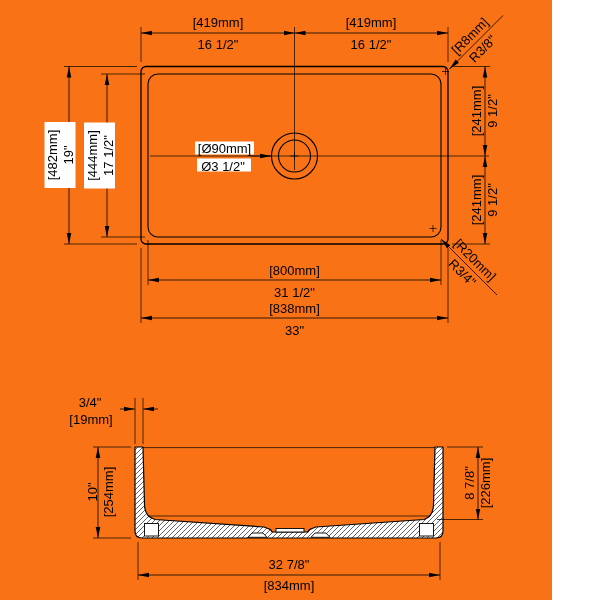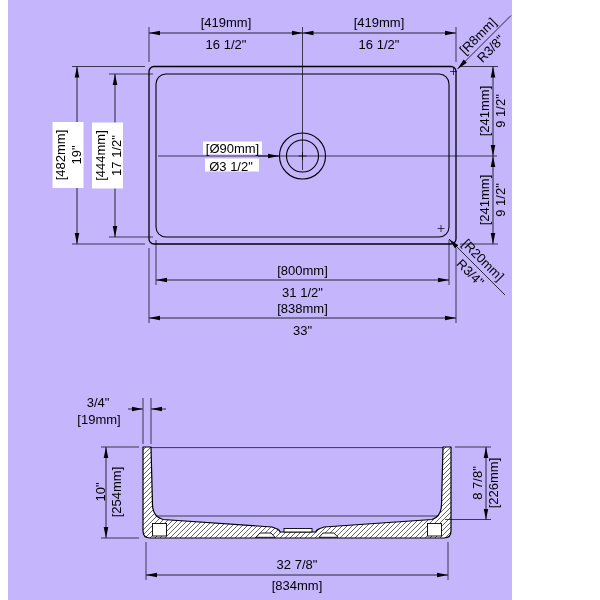--- a/index.html
+++ b/index.html
@@ -1,16 +1,16 @@
 <!DOCTYPE html>
 <html><head>
 <meta charset="utf-8">
 <style>
   html,body{margin:0;padding:0;background:#ffffff;}
-  .canvas{width:504px;height:600px;background:#c4b5fd;position:relative;margin-left:8px;}
+  .canvas{width:552px;height:600px;background:#f97316;position:relative;}
   svg{display:block;}
   text{font-family:"Liberation Sans","DejaVu Sans",sans-serif;font-size:13px;fill:#000;}
   .geo{fill:none;stroke:#000;stroke-width:1.3;stroke-linejoin:round;}
   .geo2{fill:none;stroke:#000;stroke-width:1.1;stroke-linejoin:round;}
   .thin{fill:none;stroke:#000;stroke-width:0.7;}
   .dim{fill:none;stroke:#000;stroke-width:0.8;}
   .section{fill:url(#hatch);stroke:#000;stroke-width:1.2;stroke-linejoin:round;}
   .notch{fill:#fff;stroke:#000;stroke-width:0.9;}
   .mask{fill:#fff;stroke:none;}
   .tmid{text-anchor:middle;}

